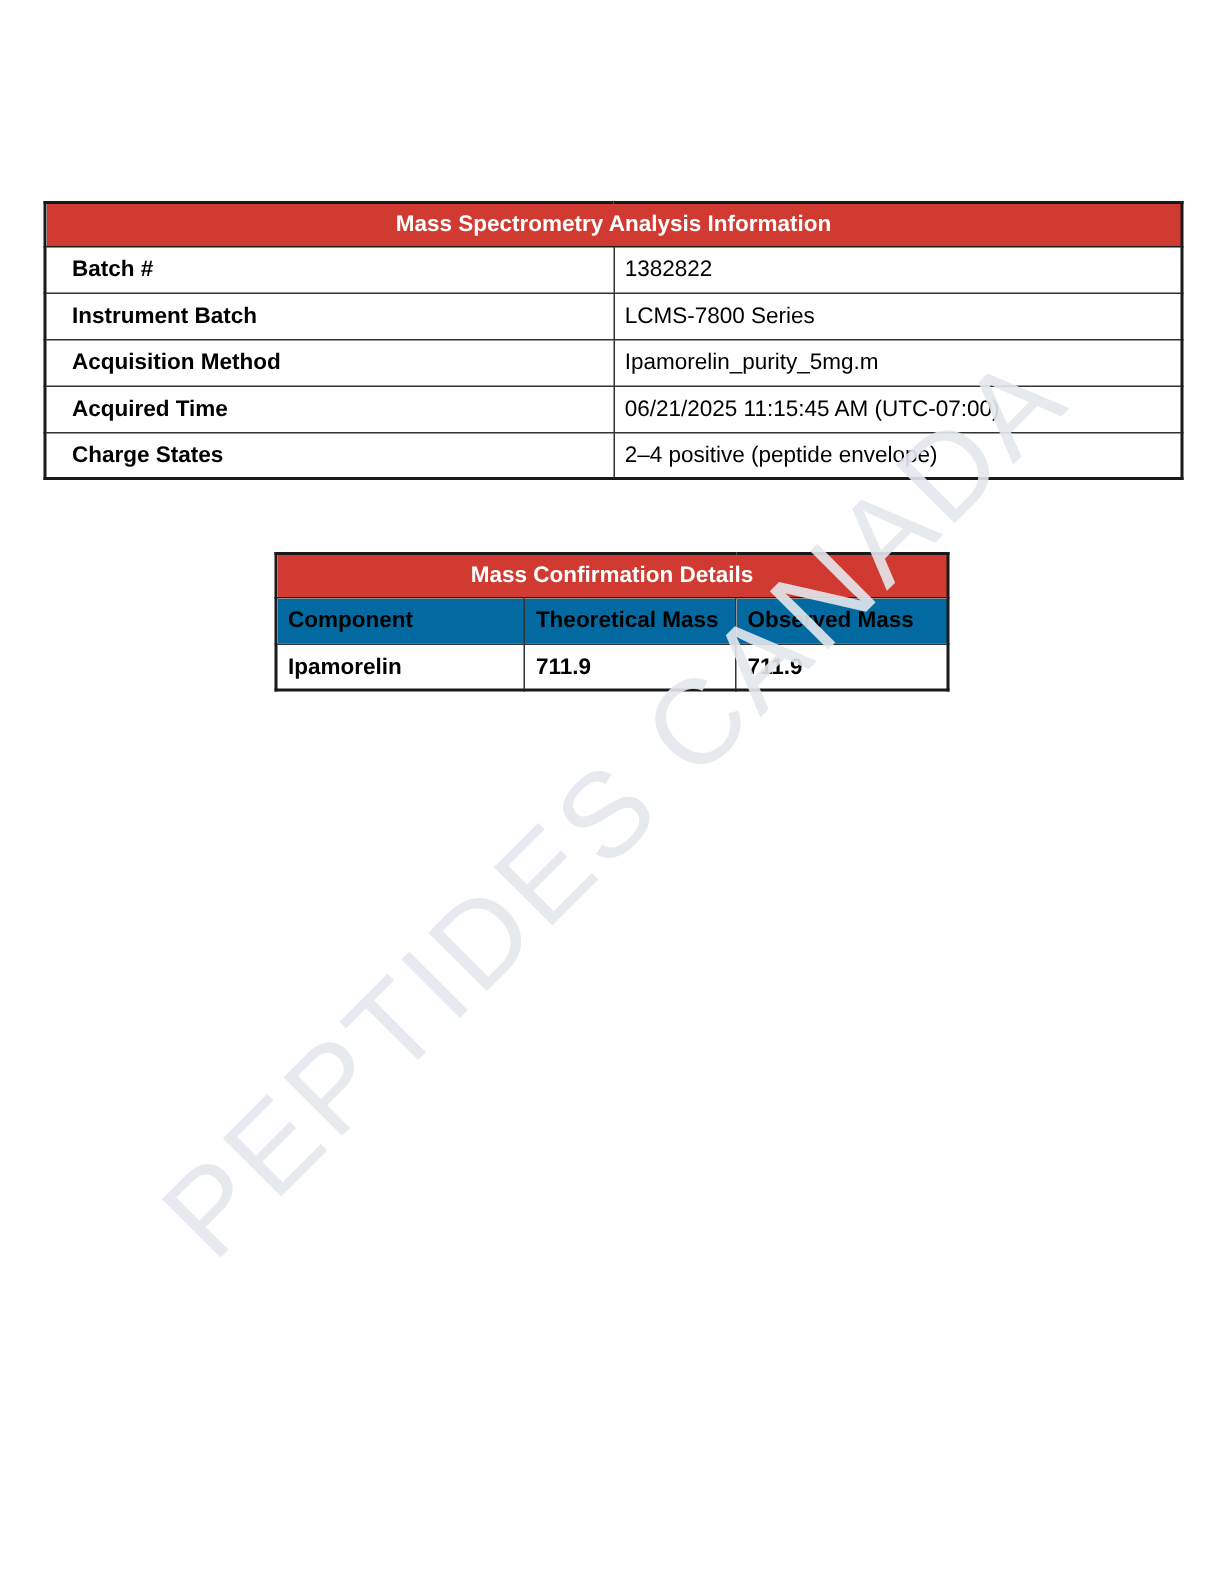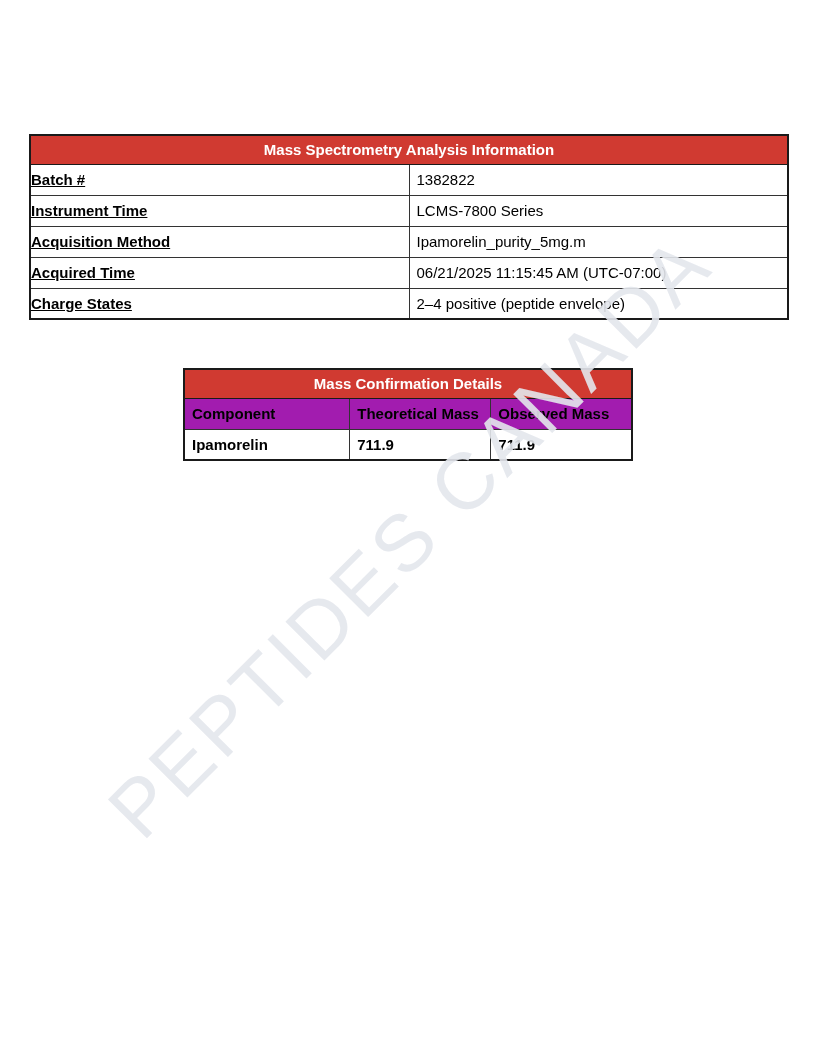--- a/index.html
+++ b/index.html
@@ -53,30 +53,30 @@
     font-weight: bold;
     text-align: center;
     height: 29px;
     border: 1px solid #1a1a1a;
   }
   td, th { padding: 0 7px; vertical-align: middle; overflow: hidden; }
 
   
   .info-table { left: 29px; top: 114px; width: 760px; }
   .info-table td { height: 31px; }
-  .info-table td.label { font-weight: bold; padding-left: 0; text-decoration: underline; }
+  .info-table td.label { font-weight: bold; padding-left: 17px; }
   .info-table td.value { font-weight: normal; }
 
   
   .confirm-table { left: 183px; top: 348px; width: 450px; }
   .confirm-table th.col-head {
     font-weight: bold;
     text-align: left;
     height: 31px;
-    background: #a21caf;
+    background: #0369a1;
     color: #000000;
   }
   .confirm-table td { height: 31px; font-weight: bold; }
 </style>
 </head>
 <body>
 
 <div class="page">
 
   <div class="watermark">PEPTIDES CANADA</div>
@@ -90,21 +90,21 @@
       <tr>
         <th colspan="2" class="red-header">Mass Spectrometry Analysis Information</th>
       </tr>
     </thead>
     <tbody>
       <tr>
         <td class="label">Batch #</td>
         <td class="value">1382822</td>
       </tr>
       <tr>
-        <td class="label">Instrument Time</td>
+        <td class="label">Instrument Batch</td>
         <td class="value">LCMS-7800 Series</td>
       </tr>
       <tr>
         <td class="label">Acquisition Method</td>
         <td class="value">Ipamorelin_purity_5mg.m</td>
       </tr>
       <tr>
         <td class="label">Acquired Time</td>
         <td class="value">06/21/2025 11:15:45 AM (UTC-07:00)</td>
       </tr>

